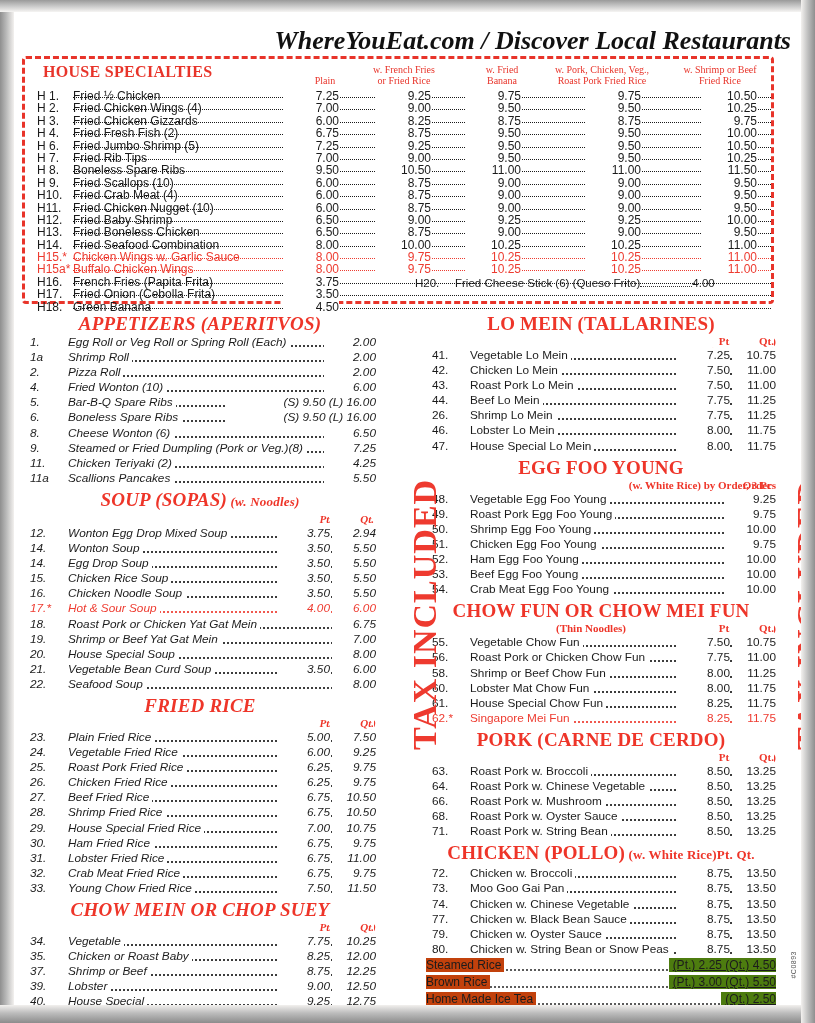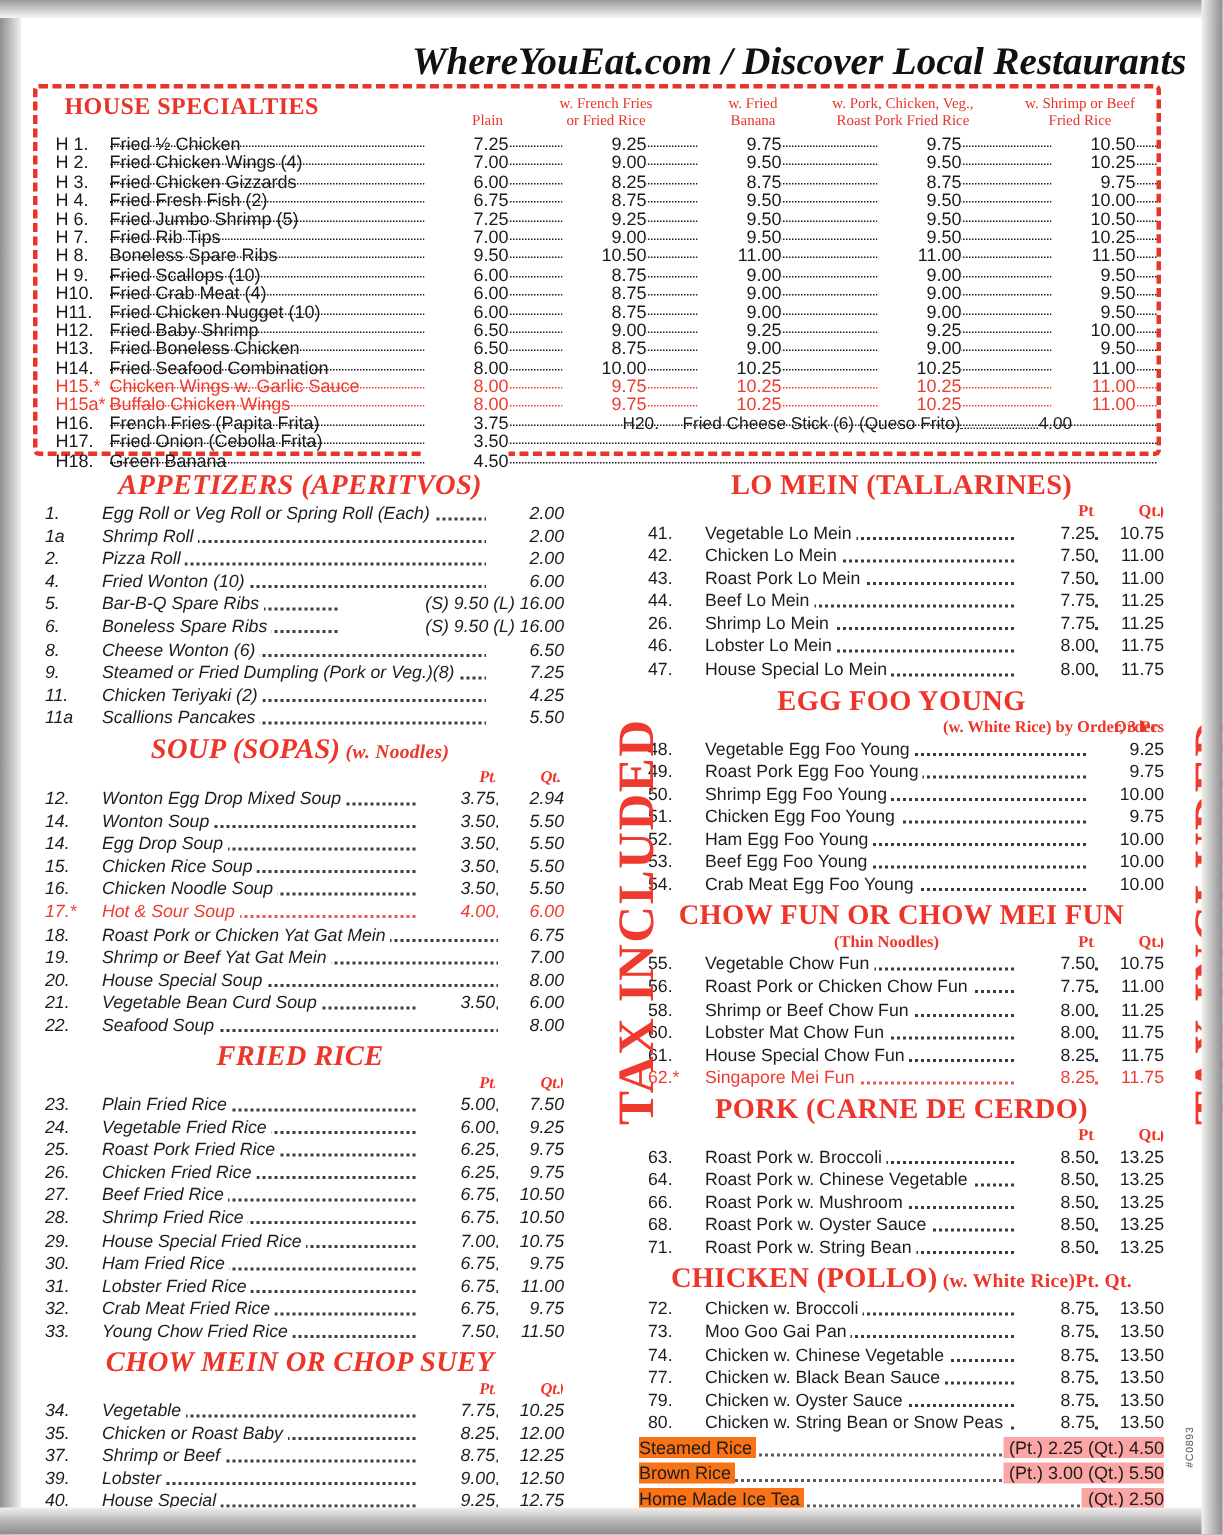--- a/index.html
+++ b/index.html
@@ -215,23 +215,23 @@
     left: 426px; top: 958px;
     width: 350px;
   }
   .fline {
     position: relative;
     height: 17px;
     font-size: 12px;
     color: #1c1c1c;
     white-space: nowrap;
   }
-  .fline .fnm { position: absolute; left: 0; background:#f97316; padding-right:3px; z-index:2;}
+  .fline .fnm { position: absolute; left: 0; background:#c2410c; padding-right:3px; z-index:2;}
   .fline .fleader { position:absolute; left:0; right:0; top:1px; border-bottom: 2px dotted #333; height: 12px; z-index:1; opacity:.8;}
-  .fline .fpr { position:absolute; right: 0; background:#fca5a5; padding-left:4px; z-index:2;}
+  .fline .fpr { position:absolute; right: 0; background:#4d7c0f; padding-left:4px; z-index:2;text-decoration:underline;}
 
   .corner-code {
     position: absolute;
     right: 18px; bottom: 44px;
     font-size: 7px;
     color: #555;
     writing-mode: vertical-rl;
     transform: rotate(180deg);
     letter-spacing: 0.5px;
   }

